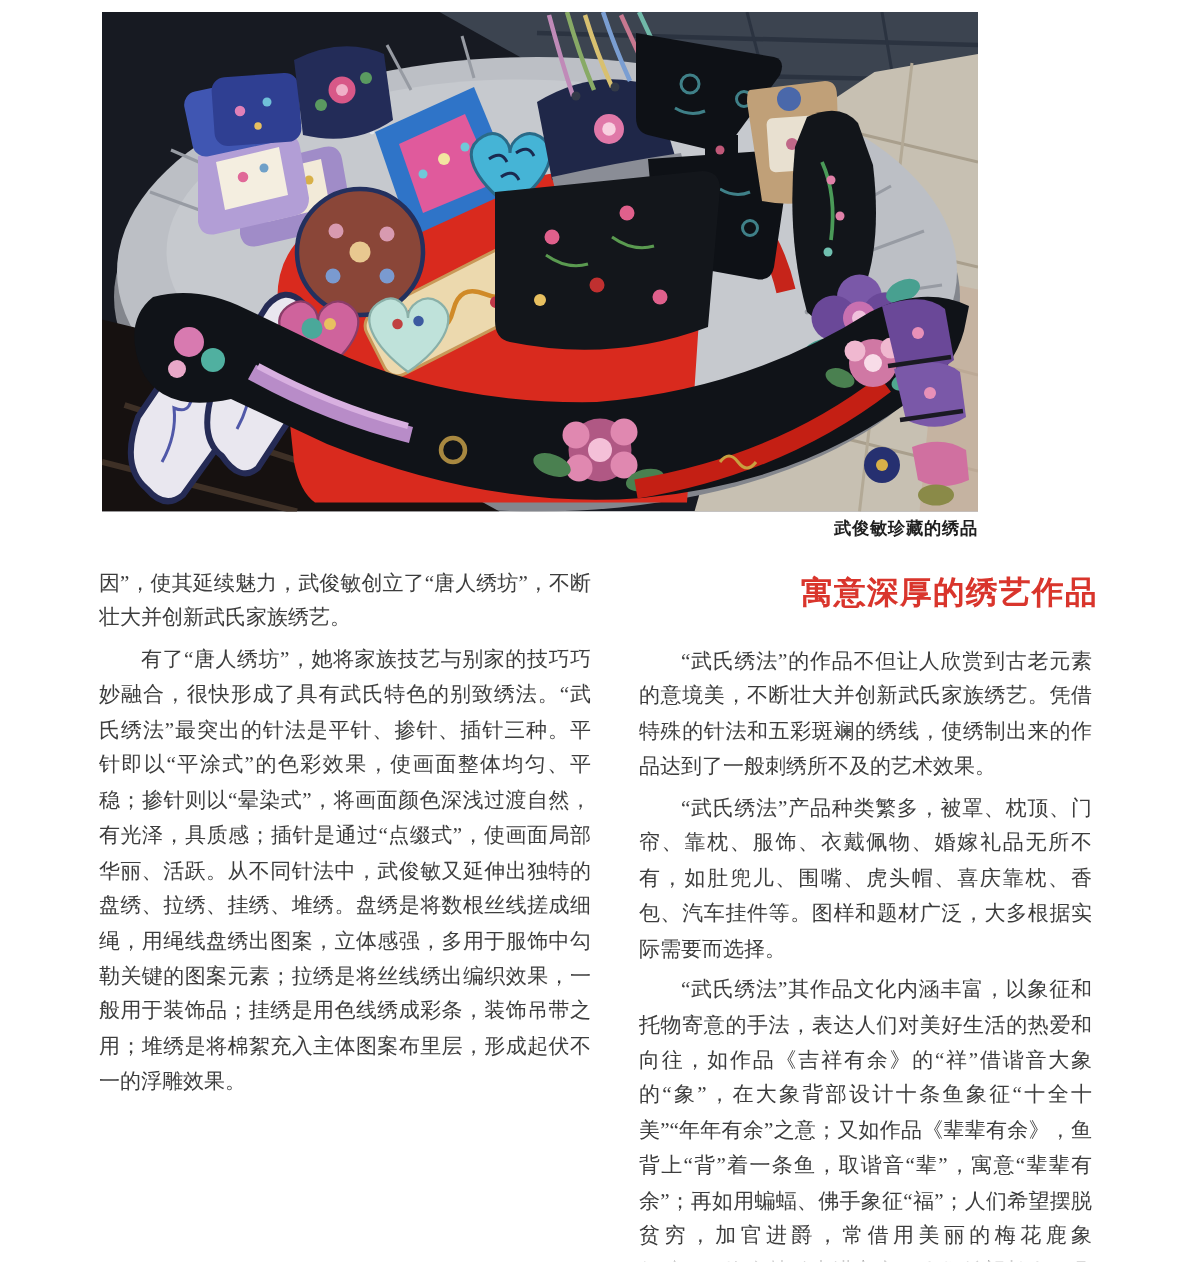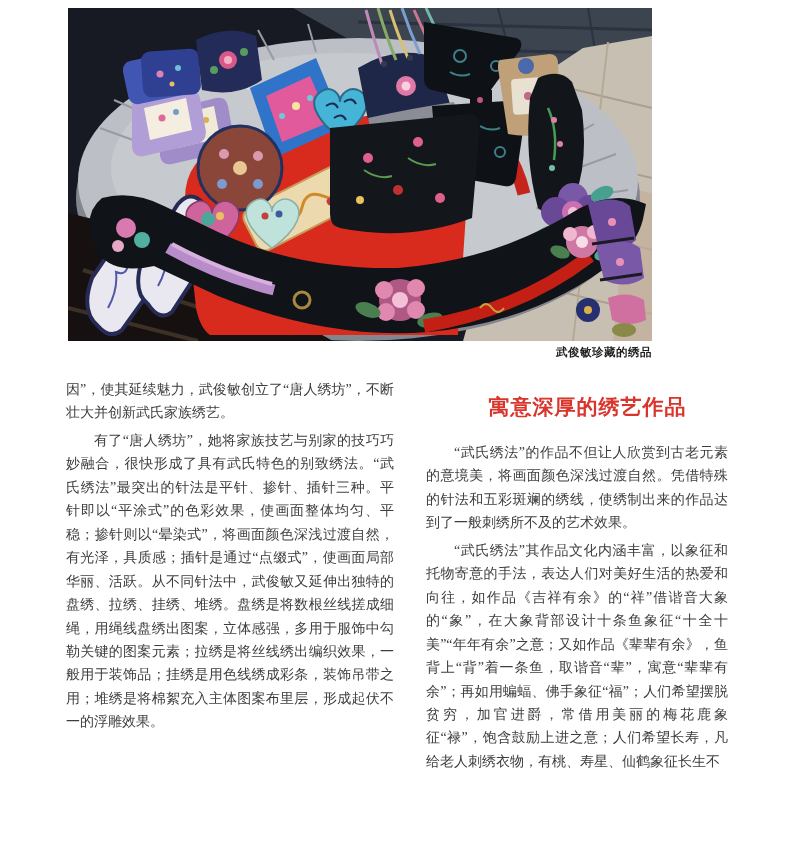--- a/index.html
+++ b/index.html
@@ -22,23 +22,23 @@
   .col{
     position:absolute;top:374px;font-size:14px;line-height:23.45px;
     color:var(--body-text);text-align:justify;text-justify:inter-character;
   }
   .col-left{left:62px;width:336px;}
   .col-right{left:422px;width:310px;}
   .col p{margin:4px;text-indent:2em;}
   .col p.no-indent{text-indent:0;}
   .section-heading{
     color:var(--heading-red);font-size:21px;font-weight:bold;line-height:26px;
-    padding-left:21px;margin:20px 0 21px 0;
+    padding-left:21px;margin:9px 0 21px 0;
     font-family:"Liberation Sans", sans-serif;letter-spacing:1px;
-    text-align:center;
+    text-align:right;
   }
 </style>
 </head>
 <body>
 
 <div class="page">
 
   <div class="photo-wrap">
     <svg width="584" height="333" viewBox="0 0 584 333">
 
@@ -294,17 +294,18 @@
 
   <div class="photo-caption">武俊敏珍藏的绣品</div>
 
   <div class="col col-left">
     <p class="no-indent">因”，使其延续魅力，武俊敏创立了“唐人绣坊”，不断壮大并创新武氏家族绣艺。</p>
     <p>有了“唐人绣坊”，她将家族技艺与别家的技巧巧妙融合，很快形成了具有武氏特色的别致绣法。“武氏绣法”最突出的针法是平针、掺针、插针三种。平针即以“平涂式”的色彩效果，使画面整体均匀、平稳；掺针则以“晕染式”，将画面颜色深浅过渡自然，有光泽，具质感；插针是通过“点缀式”，使画面局部华丽、活跃。从不同针法中，武俊敏又延伸出独特的盘绣、拉绣、挂绣、堆绣。盘绣是将数根丝线搓成细绳，用绳线盘绣出图案，立体感强，多用于服饰中勾勒关键的图案元素；拉绣是将丝线绣出编织效果，一般用于装饰品；挂绣是用色线绣成彩条，装饰吊带之用；堆绣是将棉絮充入主体图案布里层，形成起伏不一的浮雕效果。</p>
   </div>
 
   <div class="col col-right">
     <div class="section-heading">寓意深厚的绣艺作品</div>
-    <p>“武氏绣法”的作品不但让人欣赏到古老元素的意境美，将画面颜色深浅过渡自然。凭借特殊的针法和五彩斑斓的绣线，使绣制出来的作品达到了一般刺绣所不及的艺术效果。</p>
+    <p>“武氏绣法”的作品不但让人欣赏到古老元素的意境美，不断壮大并创新武氏家族绣艺。凭借特殊的针法和五彩斑斓的绣线，使绣制出来的作品达到了一般刺绣所不及的艺术效果。</p>
+    <p>“武氏绣法”产品种类繁多，被罩、枕顶、门帘、靠枕、服饰、衣戴佩物、婚嫁礼品无所不有，如肚兜儿、围嘴、虎头帽、喜庆靠枕、香包、汽车挂件等。图样和题材广泛，大多根据实际需要而选择。</p>
     <p>“武氏绣法”其作品文化内涵丰富，以象征和托物寄意的手法，表达人们对美好生活的热爱和向往，如作品《吉祥有余》的“祥”借谐音大象的“象”，在大象背部设计十条鱼象征“十全十美”“年年有余”之意；又如作品《辈辈有余》，鱼背上“背”着一条鱼，取谐音“辈”，寓意“辈辈有余”；再如用蝙蝠、佛手象征“福”；人们希望摆脱贫穷，加官进爵，常借用美丽的梅花鹿象征“禄”，饱含鼓励上进之意；人们希望长寿，凡给老人刺绣衣物，有桃、寿星、仙鹤象征长生不</p>
   </div>
 
 </div>
 
 </body></html>

